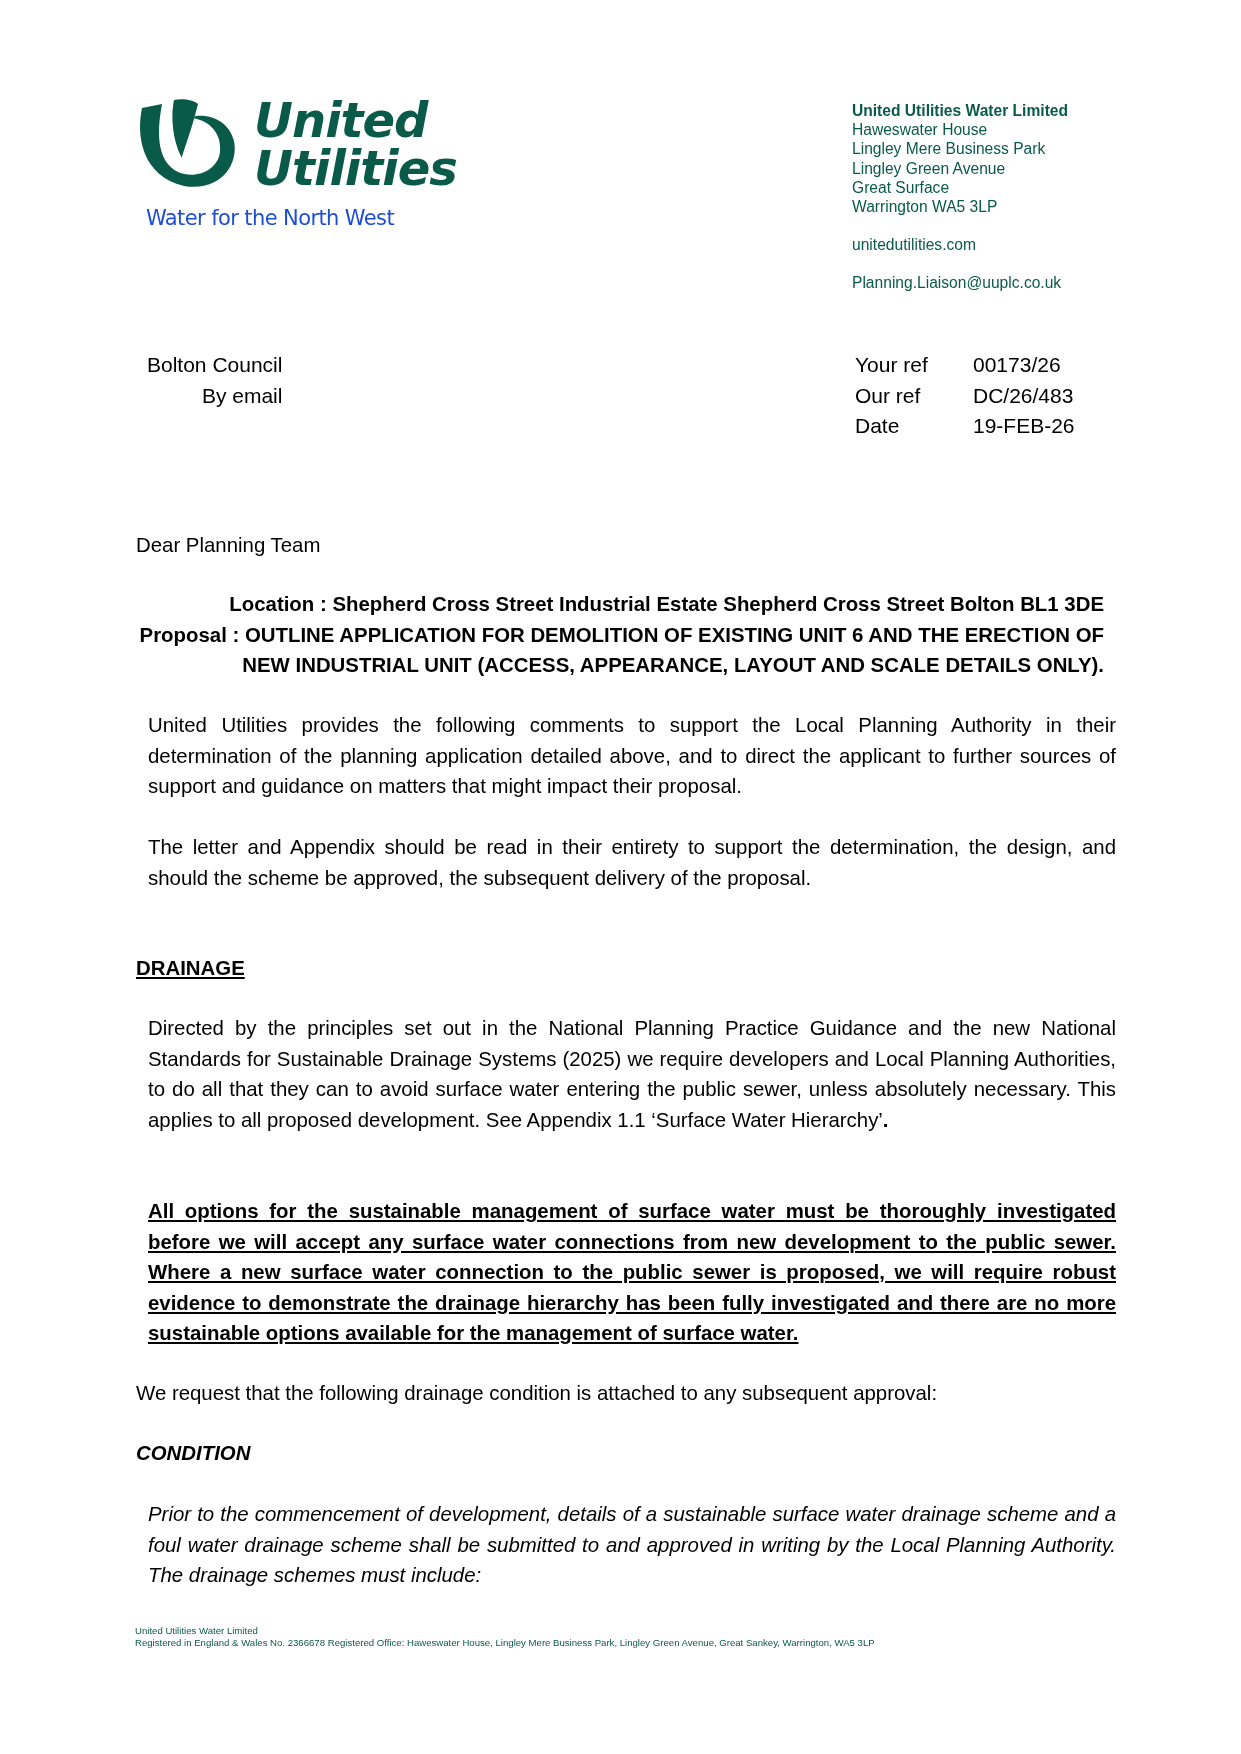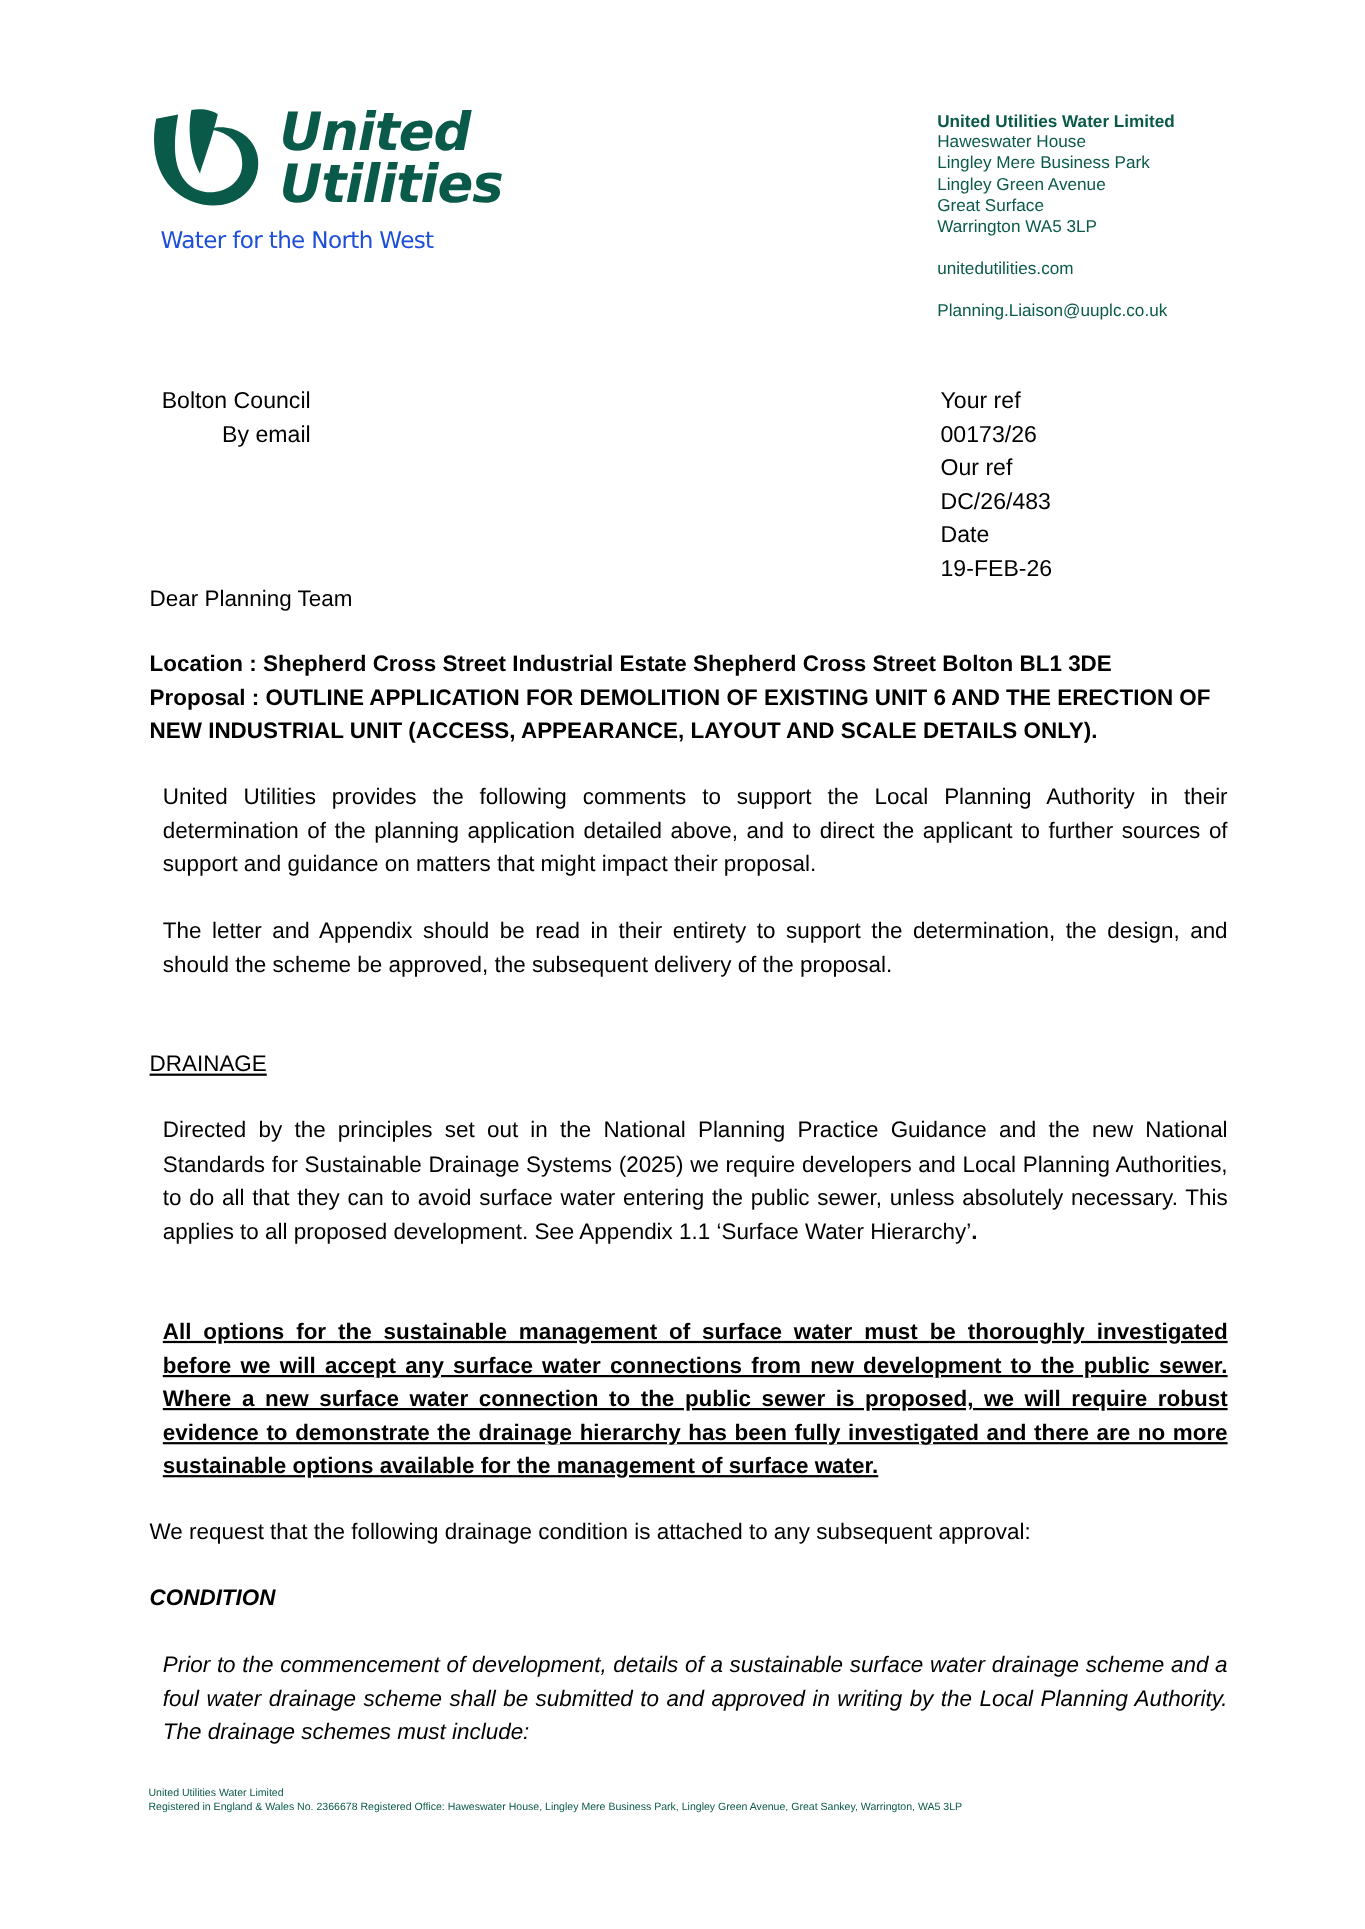--- a/index.html
+++ b/index.html
@@ -25,34 +25,34 @@
   .company .gap { height: 19px; }
   .company .web { margin-top: 0; }
 
   
   .recipient { position: absolute; left: 147px; top: 349px; font-family: "Liberation Sans", sans-serif;
                font-size: 21px; line-height: 31px; text-align: right; }
 
   
   .refs { position: absolute; left: 855px; top: 350px; font-family: "Liberation Sans", sans-serif;
           font-size: 21px; line-height: 30.5px; }
-  .refs .row { display: flex; flex-direction: column; }
+  .refs .row { display: flex; }
   .refs .k { width: 118px; }
 
   
   .body { position: absolute; left: 136px; width: 968px; font-family: "Liberation Sans", sans-serif;
           font-size: 20.4px; line-height: 30.5px; }
   .justify { text-align: justify; text-align-last: left; margin-left: 12px; }
   .bold { font-weight: bold; }
 
   .salutation { top: 530px; }
-  .subject { top: 589px; font-weight: bold; font-size: 20.4px; }
+  .subject { top: 589px; font-weight: bold; font-size: 20.4px; text-align: right; }
   .para1 { top: 710px; }
   .para2 { top: 832px; }
-  .heading-drainage { top: 953px; font-weight: normal; text-decoration: underline; }
+  .heading-drainage { top: 953px; font-weight: bold; text-decoration: underline; }
   .para3 { top: 1013px; }
   .para4 { top: 1196px; font-weight: bold; text-decoration: underline; }
   .para5 { top: 1378px; }
   .cond-heading { top: 1438px; font-weight: bold; font-style: italic; }
   .cond-text { top: 1499px; font-weight: normal; font-style: italic; }
 
   .footer { position: absolute; left: 135px; top: 1625px; color: #0a5a4a;
             font-family: "Liberation Sans", sans-serif; font-size: 9.6px; line-height: 11.5px; }
 </style>
 </head>

